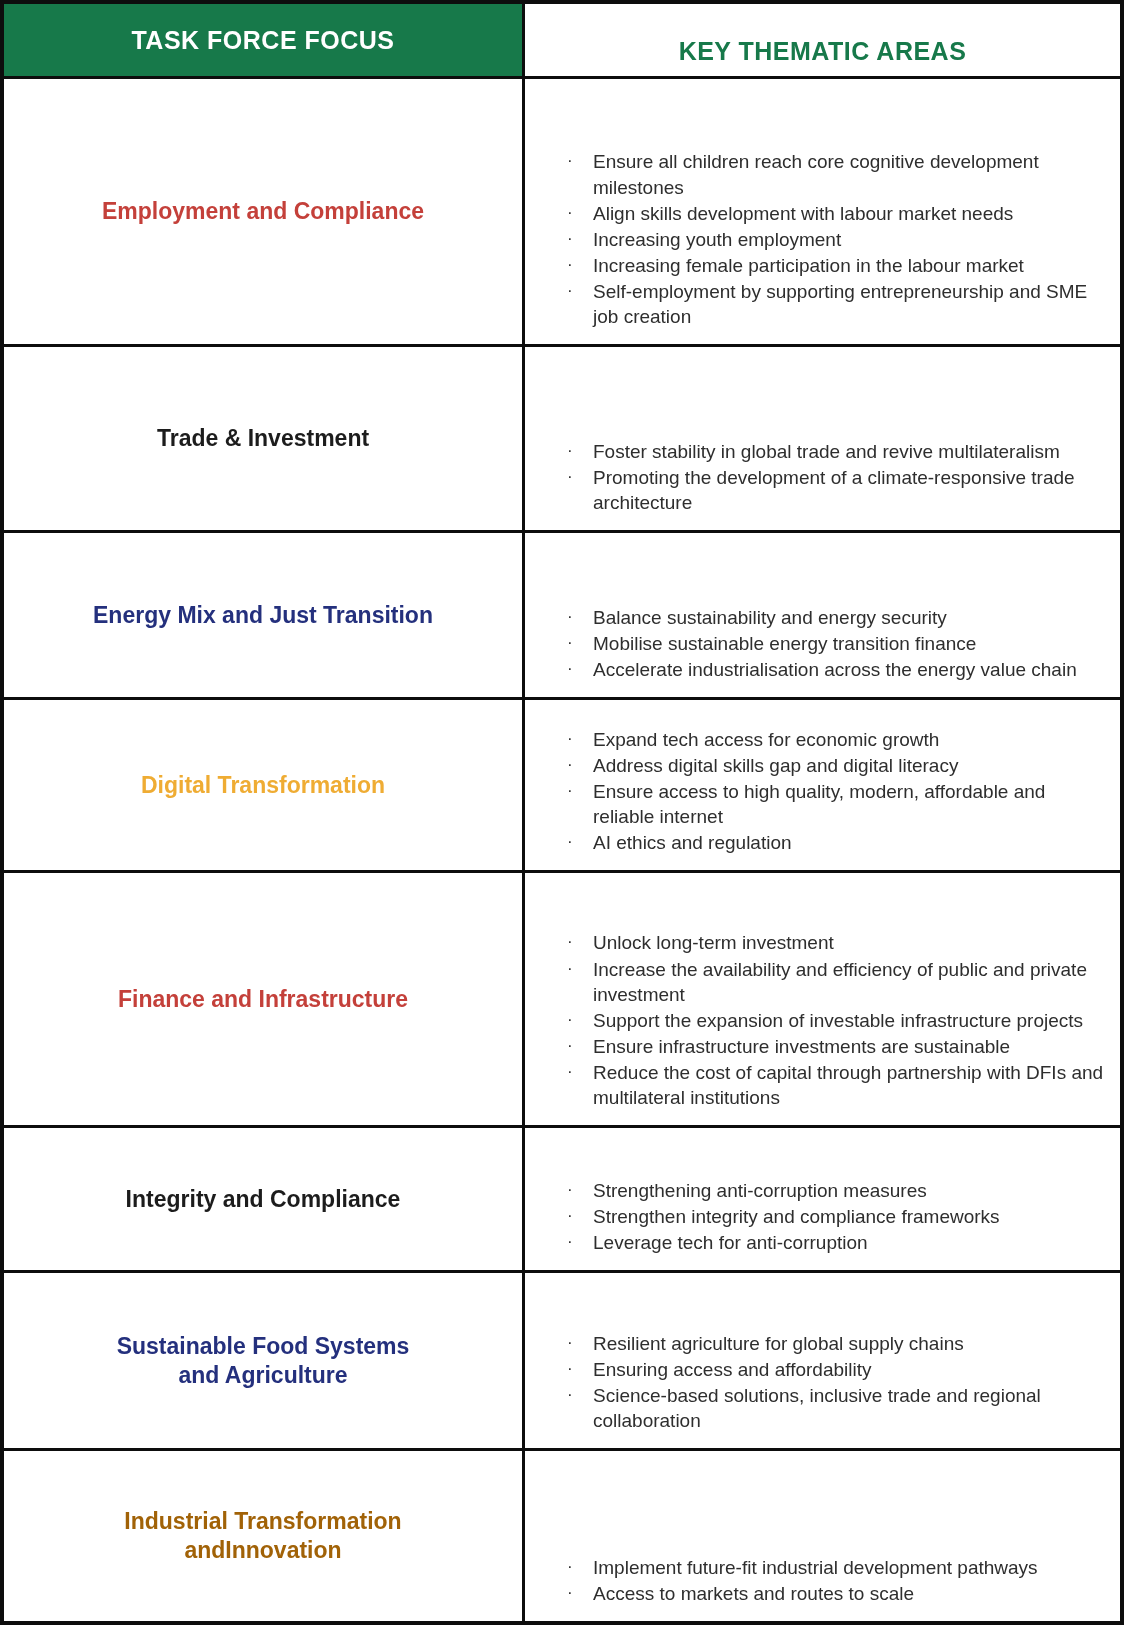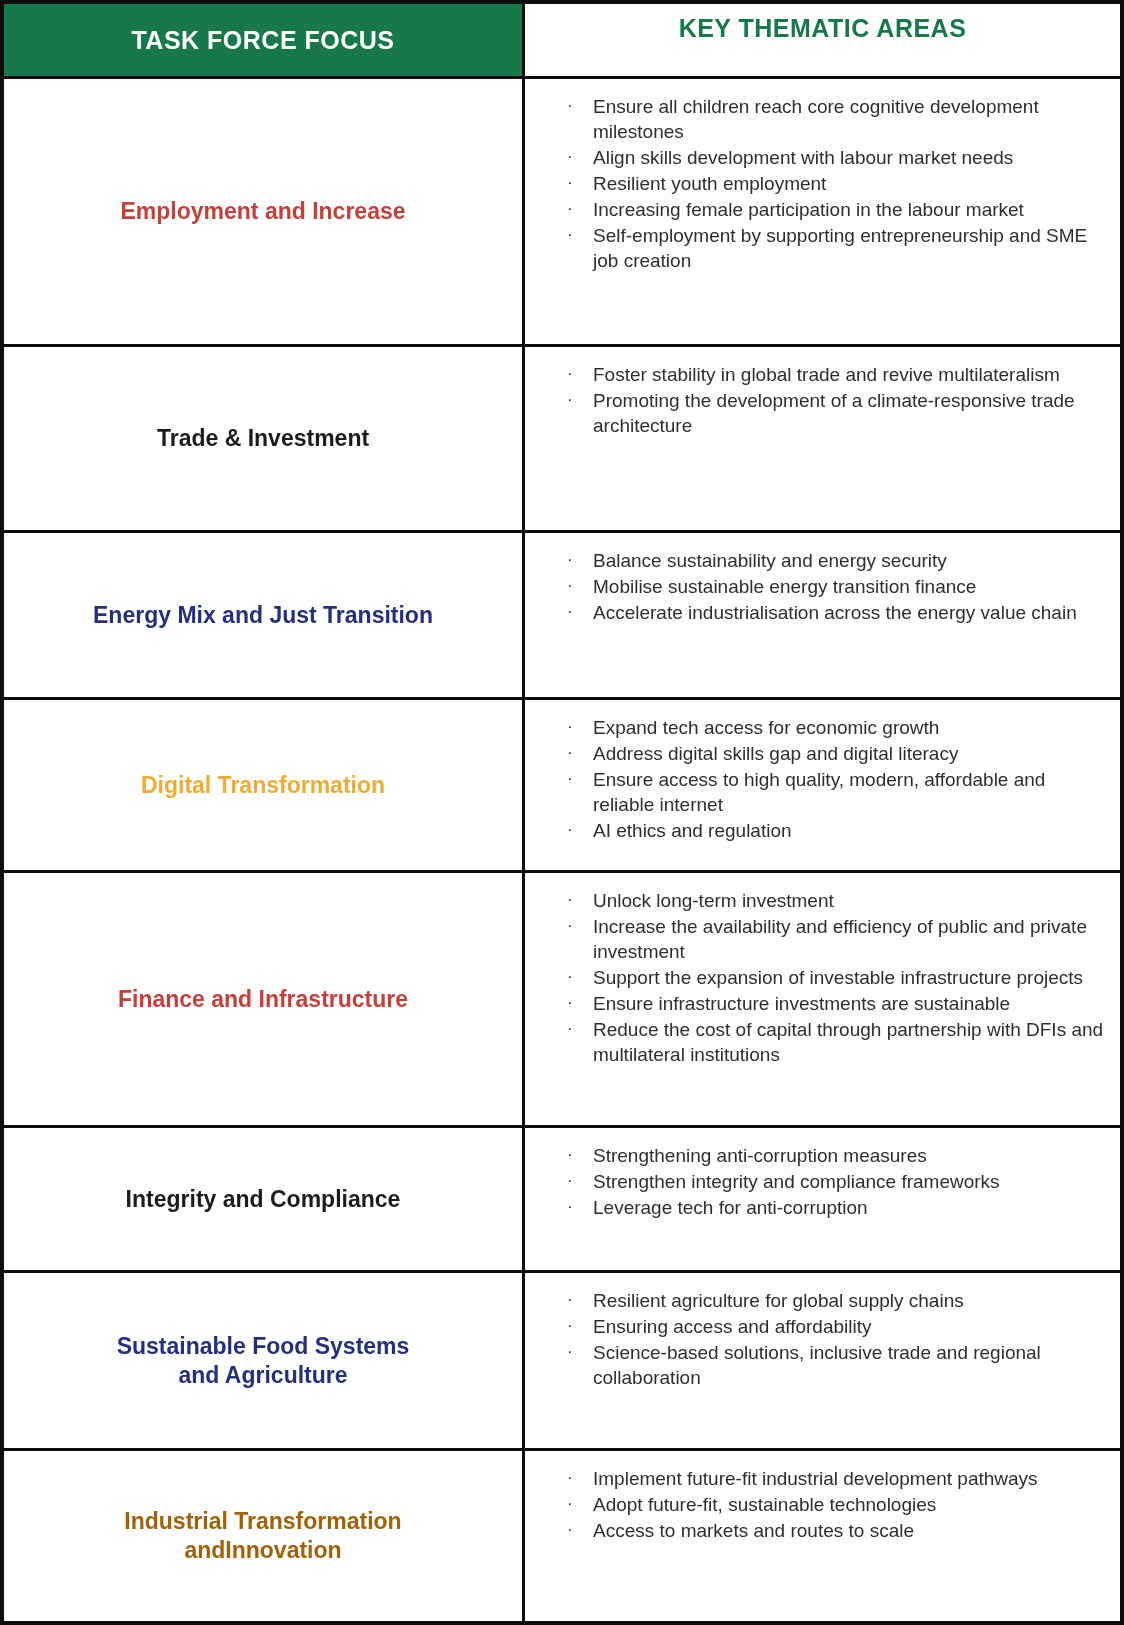--- a/index.html
+++ b/index.html
@@ -26,21 +26,21 @@
   .cell-left {
     border-right: 3px solid #0d0d0d;
     display: flex;
     align-items: center;
     justify-content: center;
     text-align: center;
     padding: 10px 24px;
   }
   .cell-right {
     display: flex;
-    align-items: flex-start;
+    align-items: flex-end;
     padding: 14px 10px 14px 42px;
   }
   
   .row.header { height: 72px; border-top: none; }
   .row.header .cell-left {
     background: var(--header-green);
     border-right: 3px solid #0d0d0d;
   }
   .header-title-left {
     color: #ffffff;
@@ -99,35 +99,35 @@
     <div class="cell-left">
       <span class="header-title-left">TASK FORCE FOCUS</span>
     </div>
     <div class="cell-right">
       <span class="header-title-right">KEY THEMATIC AREAS</span>
     </div>
   </div>
 
   <div class="row r0">
     <div class="cell-left">
-      <span class="focus-label" style="color: rgb(196, 64, 58);">Employment and Increase</span>
+      <span class="focus-label" style="color: rgb(196, 64, 58);">Employment and Compliance</span>
     </div>
     <div class="cell-right">
       <ul class="bullets">
           <li>
             <span class="dot"></span>
             <span>Ensure all children reach core cognitive development milestones</span>
           </li>
           <li>
             <span class="dot"></span>
             <span>Align skills development with labour market needs</span>
           </li>
           <li>
             <span class="dot"></span>
-            <span>Resilient youth employment</span>
+            <span>Increasing youth employment</span>
           </li>
           <li>
             <span class="dot"></span>
             <span>Increasing female participation in the labour market</span>
           </li>
           <li>
             <span class="dot"></span>
             <span>Self-employment by supporting entrepreneurship and SME job creation</span>
           </li>
         </ul>
@@ -281,22 +281,18 @@
 andInnovation</span>
     </div>
     <div class="cell-right">
       <ul class="bullets">
           <li>
             <span class="dot"></span>
             <span>Implement future-fit industrial development pathways</span>
           </li>
           <li>
             <span class="dot"></span>
-            <span>Adopt future-fit, sustainable technologies</span>
-          </li>
-          <li>
-            <span class="dot"></span>
             <span>Access to markets and routes to scale</span>
           </li>
         </ul>
     </div>
   </div>
 </div>
 
 </body></html>

